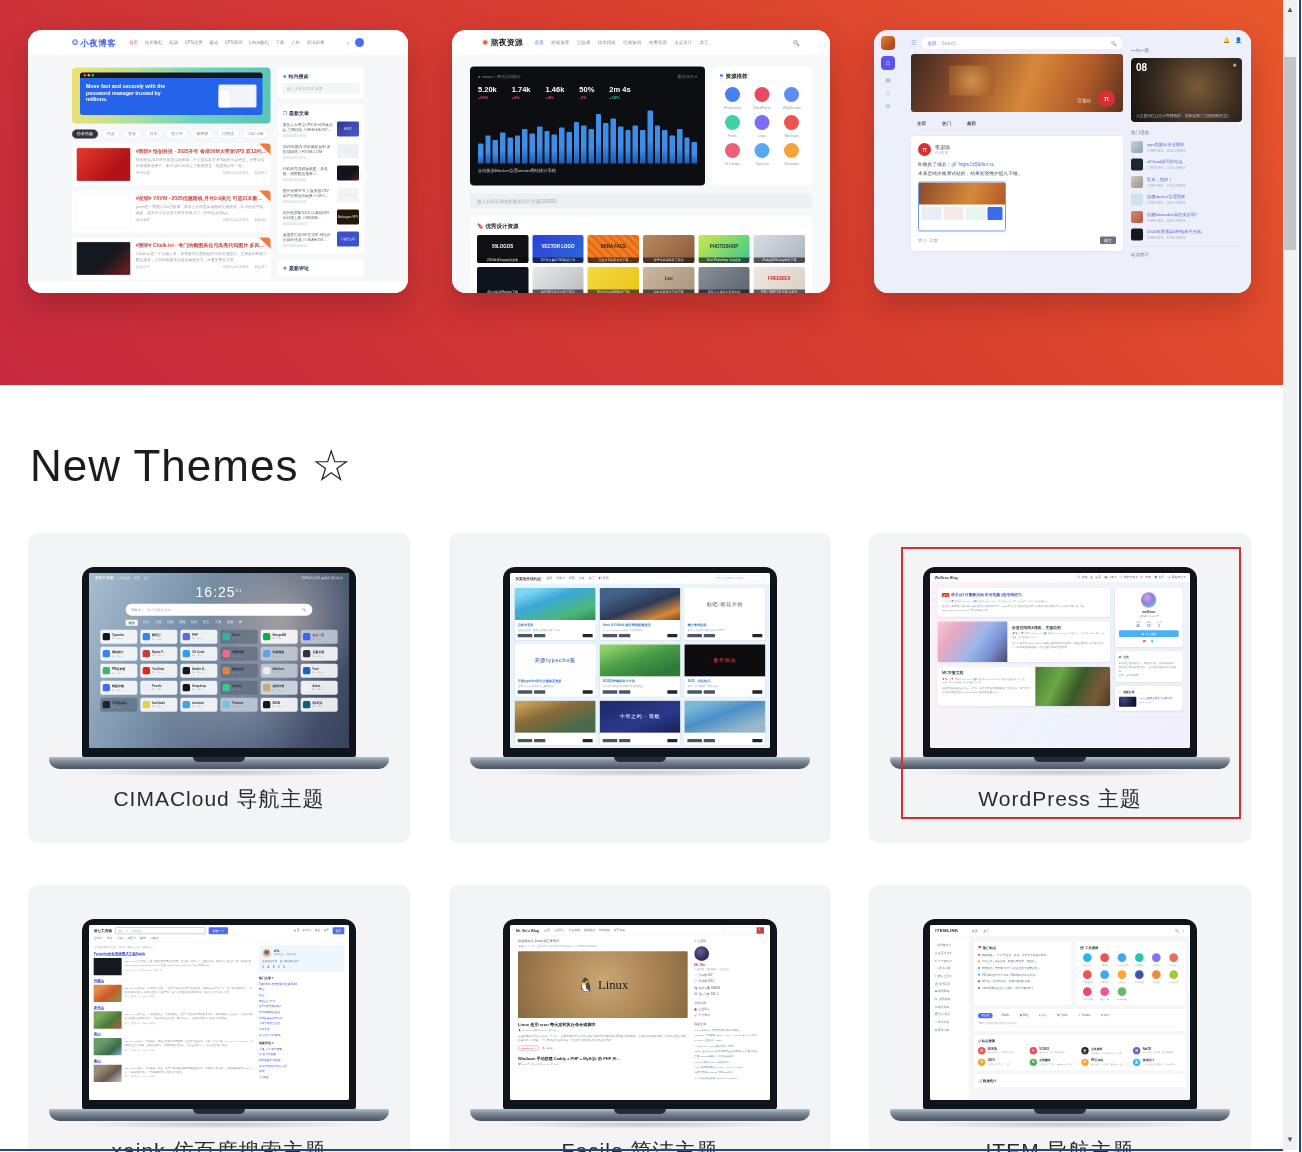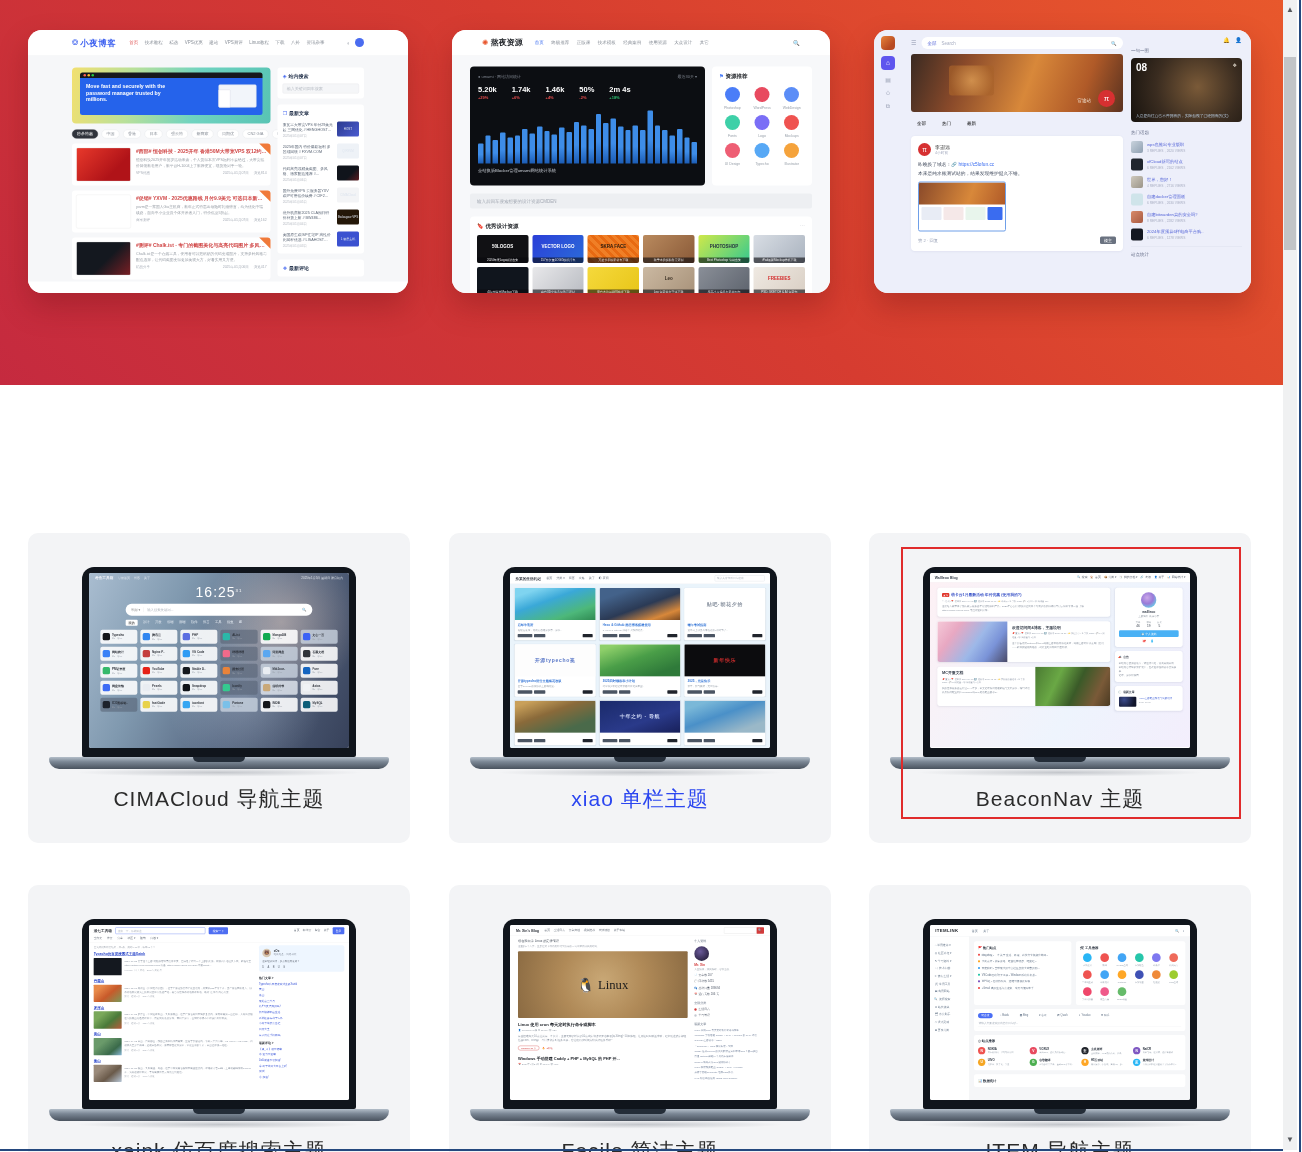--- a/index.html
+++ b/index.html
@@ -643,20 +643,21 @@
               </div>
             </div>
             <div style="border-top:1px solid #dde0ee;margin-top:12px;padding-top:8px;font-size:9px;color:#68708a">站点统计</div>
           </div>
         </div>
       </div>
         </div>
     </div>
   </div>
 
+  <div class="h1">New Themes ☆</div>
 
   <div class="tcard" style="left:28px;top:533px;height:310px">
     <div class="laptop">
       <div class="lt-screen">
           <div class="lt-view">
             <div class="z3 bv" style="width:780px;height:525px">
         <div class="bv-top">
           <b style="font-size:11px">考鱼工具箱</b>
           <div class="row" style="gap:12px;margin-left:14px;font-size:9px;opacity:.85">
                   <span>导航首页</span>
@@ -1083,21 +1084,20 @@
                       <i class="xpill" style="margin-left:auto;background:#20242c;width:30px"></i>
                     </div>
             </div>
           </div>
         </div>
       </div>
           </div>
         </div>
       <div class="lt-base"></div>
     </div>
-    <div class="ttitle link">xiao 单栏主题</div>
   </div>
 
   <div class="tcard" style="left:869px;top:533px;height:310px">
     <div class="sel"></div>
     <div class="laptop">
       <div class="lt-screen">
           <div class="lt-view">
             <div class="z3" style="width:780px;height:525px;background:#fff">
         <div class="fv-nav">
           <b style="font-size:10.5px;color:#3c4450">Wallleoo Blog</b>
@@ -1178,21 +1178,21 @@
                       </div>
               </div>
             </div>
           </div>
         </div>
       </div>
           </div>
         </div>
       <div class="lt-base"></div>
     </div>
-    <div class="ttitle">BeaconNav 主题</div>
+    <div class="ttitle">WordPress 主题</div>
   </div>
 
   <div class="tcard" style="left:28px;top:885px;height:320px">
     <div class="laptop">
       <div class="lt-screen">
           <div class="lt-view">
             <div class="z3" style="width:780px;height:525px;background:#fff">
         <div class="kv-top">
           <b style="font-size:11px;color:#2c3038">淡七工具箱</b>
           <span class="kv-input">搜索一下，你就知道</span>

